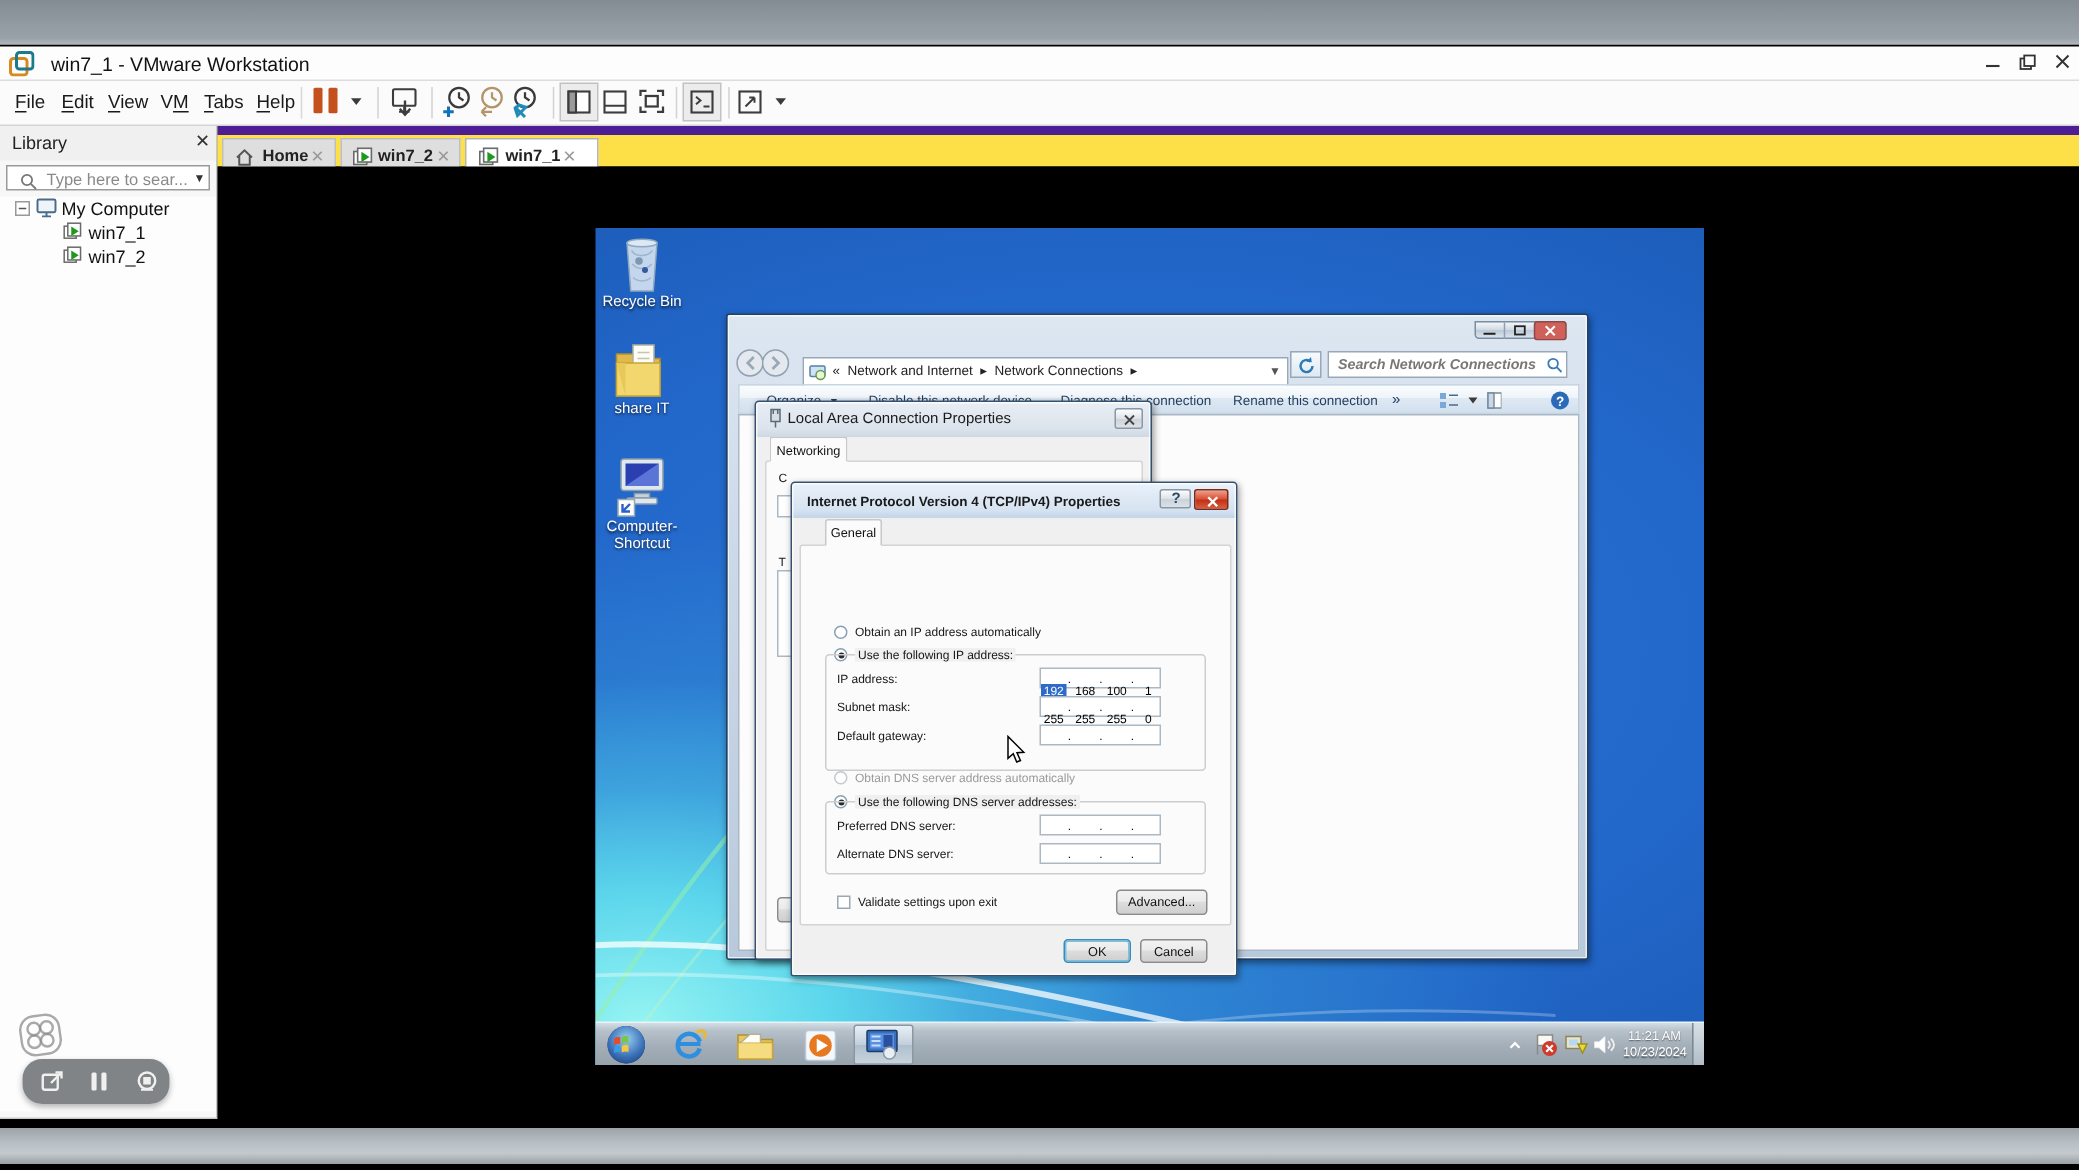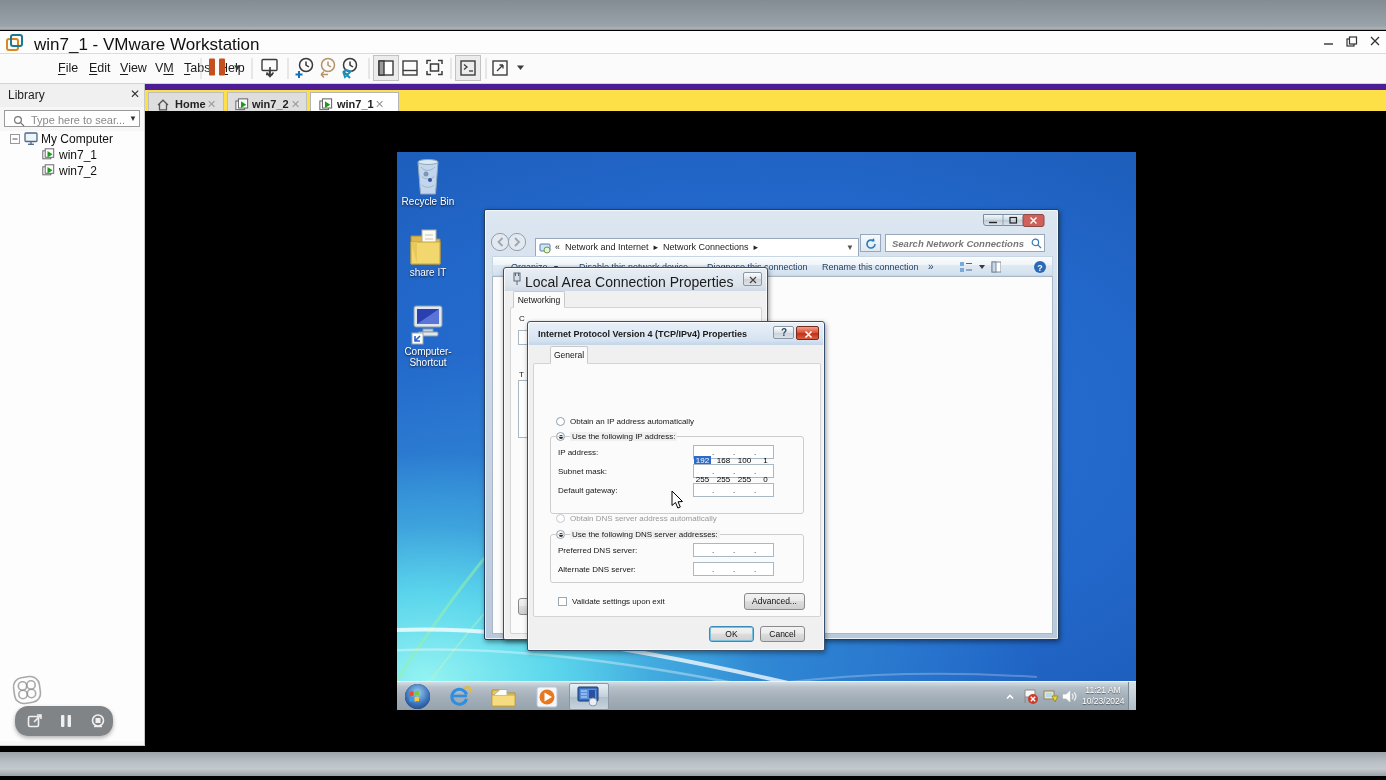--- a/index.html
+++ b/index.html
@@ -7,23 +7,23 @@
 .abs { position:absolute; }
 #stage { position:relative; width:1386px; height:780px; background:#000; }
 
 
 #topbar { left:0; top:0; width:1386px; height:30px; background:linear-gradient(180deg,#848c93 0%,#939ba2 55%,#9aa2a9 85%,#aeb4b9 97%,#6a7076 100%); }
 #botbar { left:0; top:752px; width:1386px; height:24px; background:linear-gradient(180deg,#9ba3a9 0%,#b8bfc4 40%,#c3c9cd 70%,#9aa1a6 100%); }
 
 
 #vmw { left:0; top:31px; width:1386px; height:716px; background:#000; }
 #titlebar { left:0; top:0; width:1386px; height:23px; background:#fdfdfd; border-bottom:1px solid #dcdcdc; }
-#titletext { left:34px; top:4px; font-size:17px; color:#111; }
+#titletext { left:34px; top:4px; font-size:13px; color:#111; }
 #menurow { left:0; top:23px; width:1386px; height:30px; background:#fbfbfb; border-bottom:1px solid #d4d4d4; }
-.menu { position:absolute; top:7px; font-size:12.5px; color:#1a1a1a;margin-left:48px; }
+.menu { position:absolute; top:7px; font-size:12.5px; color:#1a1a1a; }
 .menu u { text-decoration:underline; text-underline-offset:2px; }
 
 #library { left:0; top:53px; width:145px; height:662px; background:#f7f7f7; border-right:1px solid #c8c8c8; border-bottom:1px solid #c8c8c8; }
 #libhdr { left:0; top:0; width:144px; height:23px; background:#f0f0f0; }
 #libsearch { left:4px; top:26px; width:136px; height:17px; background:#fff; border:1px solid #9a9a9a; }
 #libtree { left:0; top:47px; width:144px; height:610px; background:#fdfdfd; }
 
 #tabbar { left:145px; top:53px; width:1241px; height:27px; background:#fde047; border-top:6px solid #4c1d95; }
 .tab { position:absolute; top:2px; height:25px; background:#dedede; border:1px solid #bfbfbf; border-bottom:none; font-size:12px; color:#222; }
 .tabx { position:absolute; color:#9a9a9a; font-size:11px; }
@@ -295,21 +295,21 @@
           <div class="abs" style="left:7px;top:66px;width:561px;height:358px;background:#fcfcfc;border:1px solid #aab8c6;"></div>
         </div>
 
         <div class="dlg" id="lacdlg" style="left:106px;top:115px;width:265px;height:373px;background:linear-gradient(180deg,#e9eef5 0%,#dbe3ec 18px,#cfd9e4 23px,#f0f0f0 23px,#f0f0f0 100%)">
           <svg class="abs" style="left:7px;top:4px" width="12" height="14" viewBox="0 0 12 14">
               <rect x="3" y="1" width="6" height="8" fill="#d8dee4" stroke="#5a6a78"></rect>
               <line x1="4.5" y1="1" x2="4.5" y2="4" stroke="#5a6a78"></line>
               <line x1="7.5" y1="1" x2="7.5" y2="4" stroke="#5a6a78"></line>
               <path d="M6 9 L6 13" stroke="#5a6a78"></path>
             </svg>
-          <div class="dlg-title" style="left:21px;top:6px;font-weight:normal;font-size:14px;color:#1a1a1a">Local Area Connection Properties</div>
+          <div class="dlg-title" style="left:21px;top:6px;font-weight:normal;font-size:10px;color:#1a1a1a">Local Area Connection Properties</div>
           <div class="abs" style="left:239px;top:4px;width:19px;height:14px;background:linear-gradient(180deg,#fdfdfd,#e0e4e8 50%,#cdd3d9 51%,#dfe3e7);border:1px solid #8a97a4;border-radius:2px">
             <svg class="abs" style="left:5px;top:3px" width="8" height="8" viewBox="0 0 8 8">
                 <path d="M1 1 L7 7 M7 1 L1 7" stroke="#444" stroke-width="1.2"></path>
               </svg>
           </div>
           <div class="wtab" style="left:9px;top:23px;width:52px;height:17px;z-index:2"><span style="position:relative;top:3px">Networking</span></div>
           <div class="tabpage" style="left:6px;top:39px;width:252px;height:327px"></div>
           <div class="dtext" style="left:15px;top:46px">C</div>
           <div class="abs" style="left:14px;top:62px;width:12px;height:15px;background:#fff;border:1px solid #aab8c4"></div>
           <div class="dtext" style="left:15px;top:102px">T</div>

